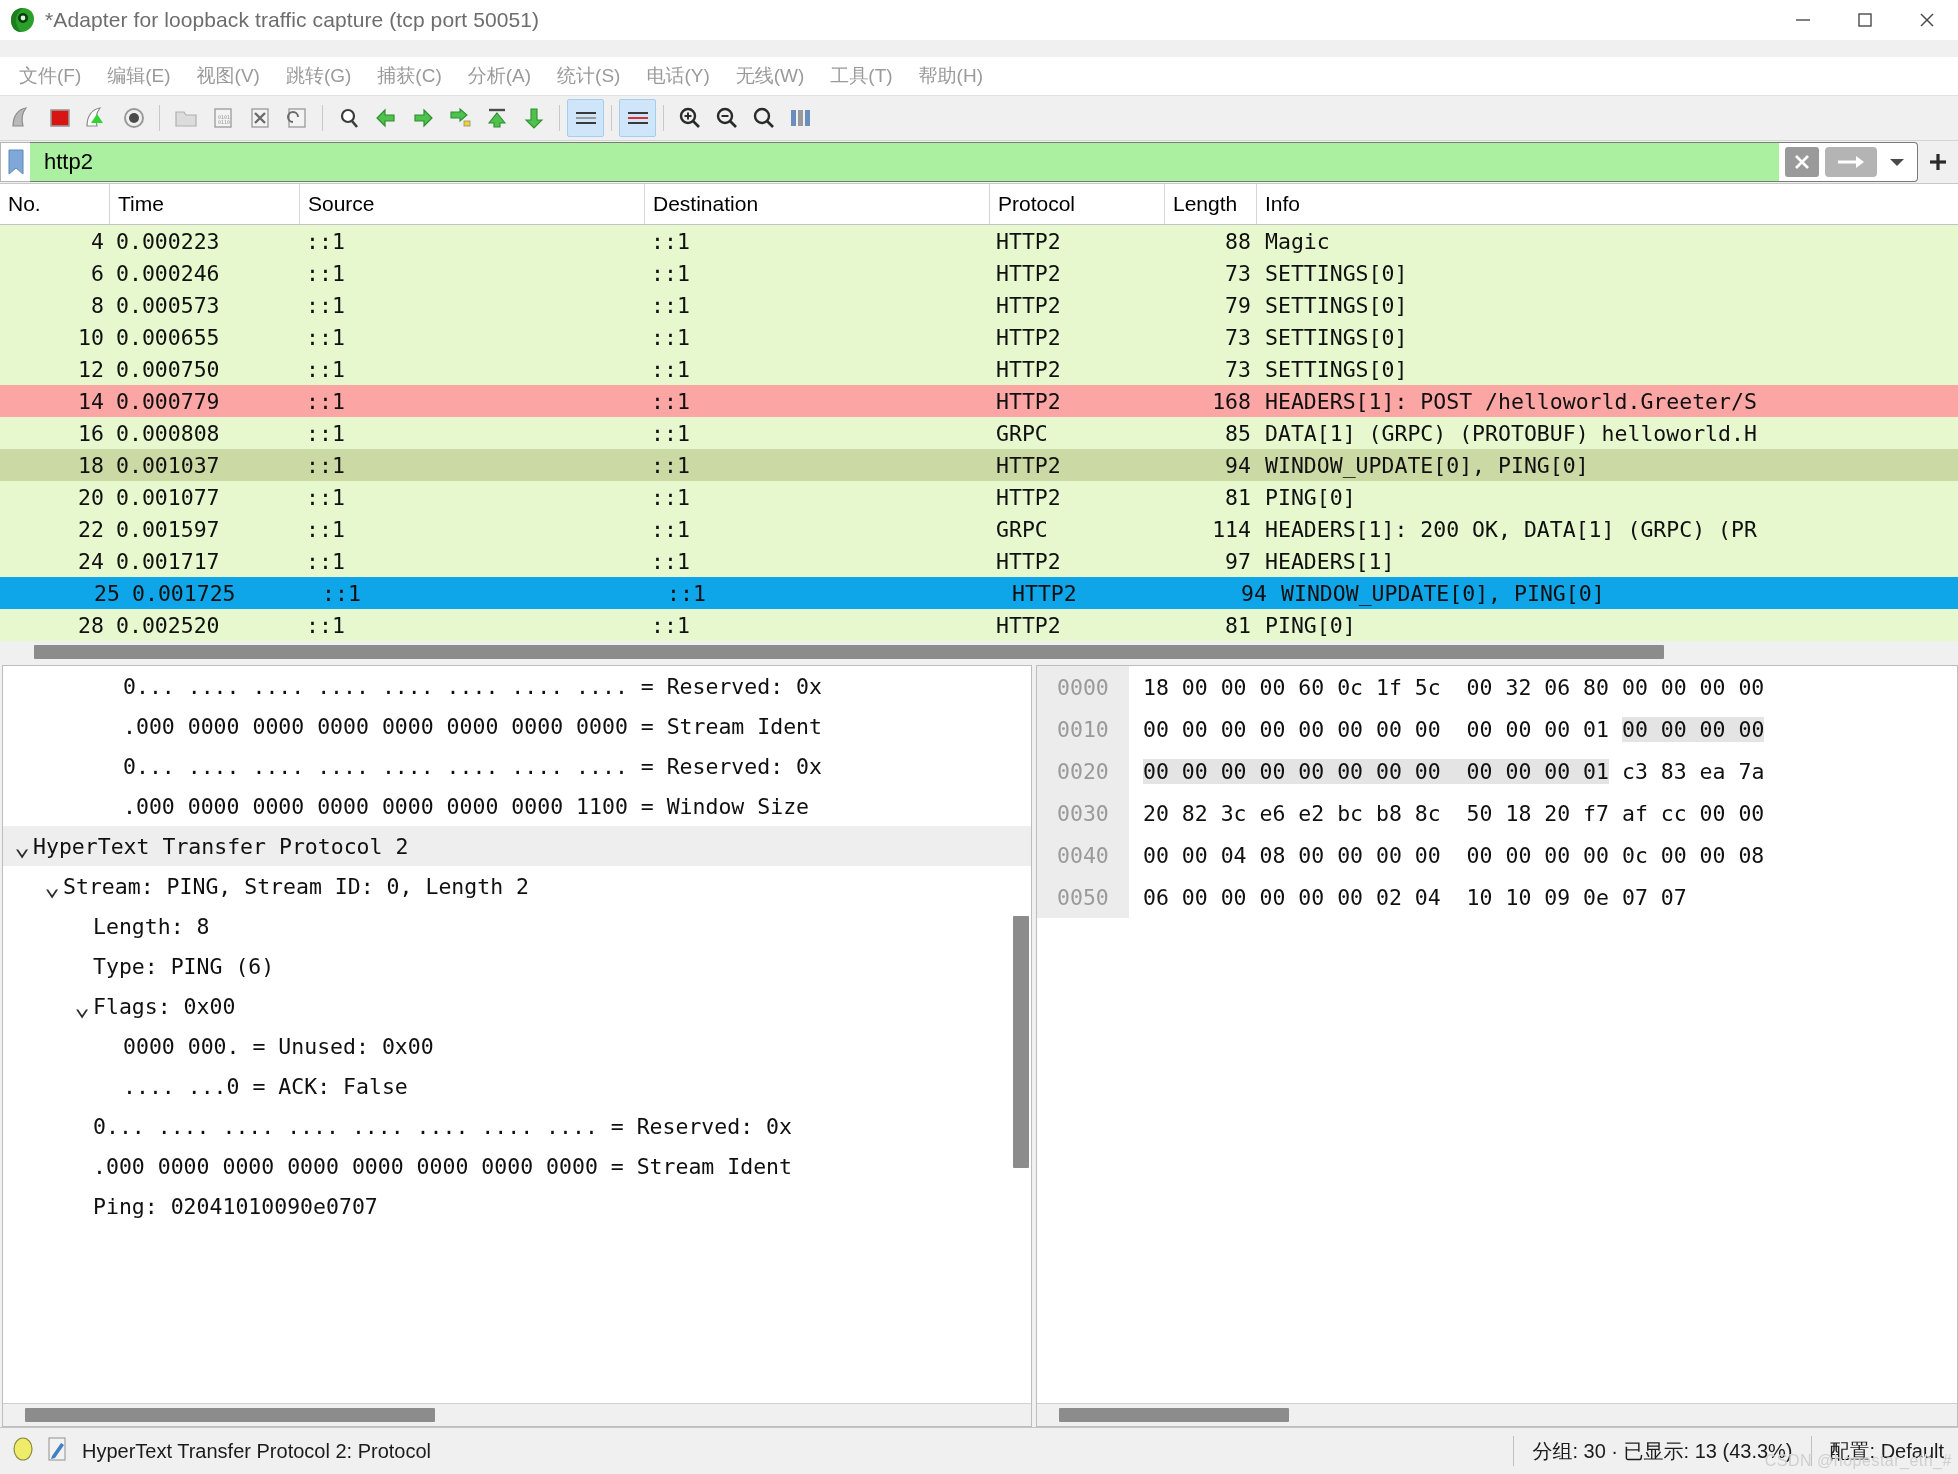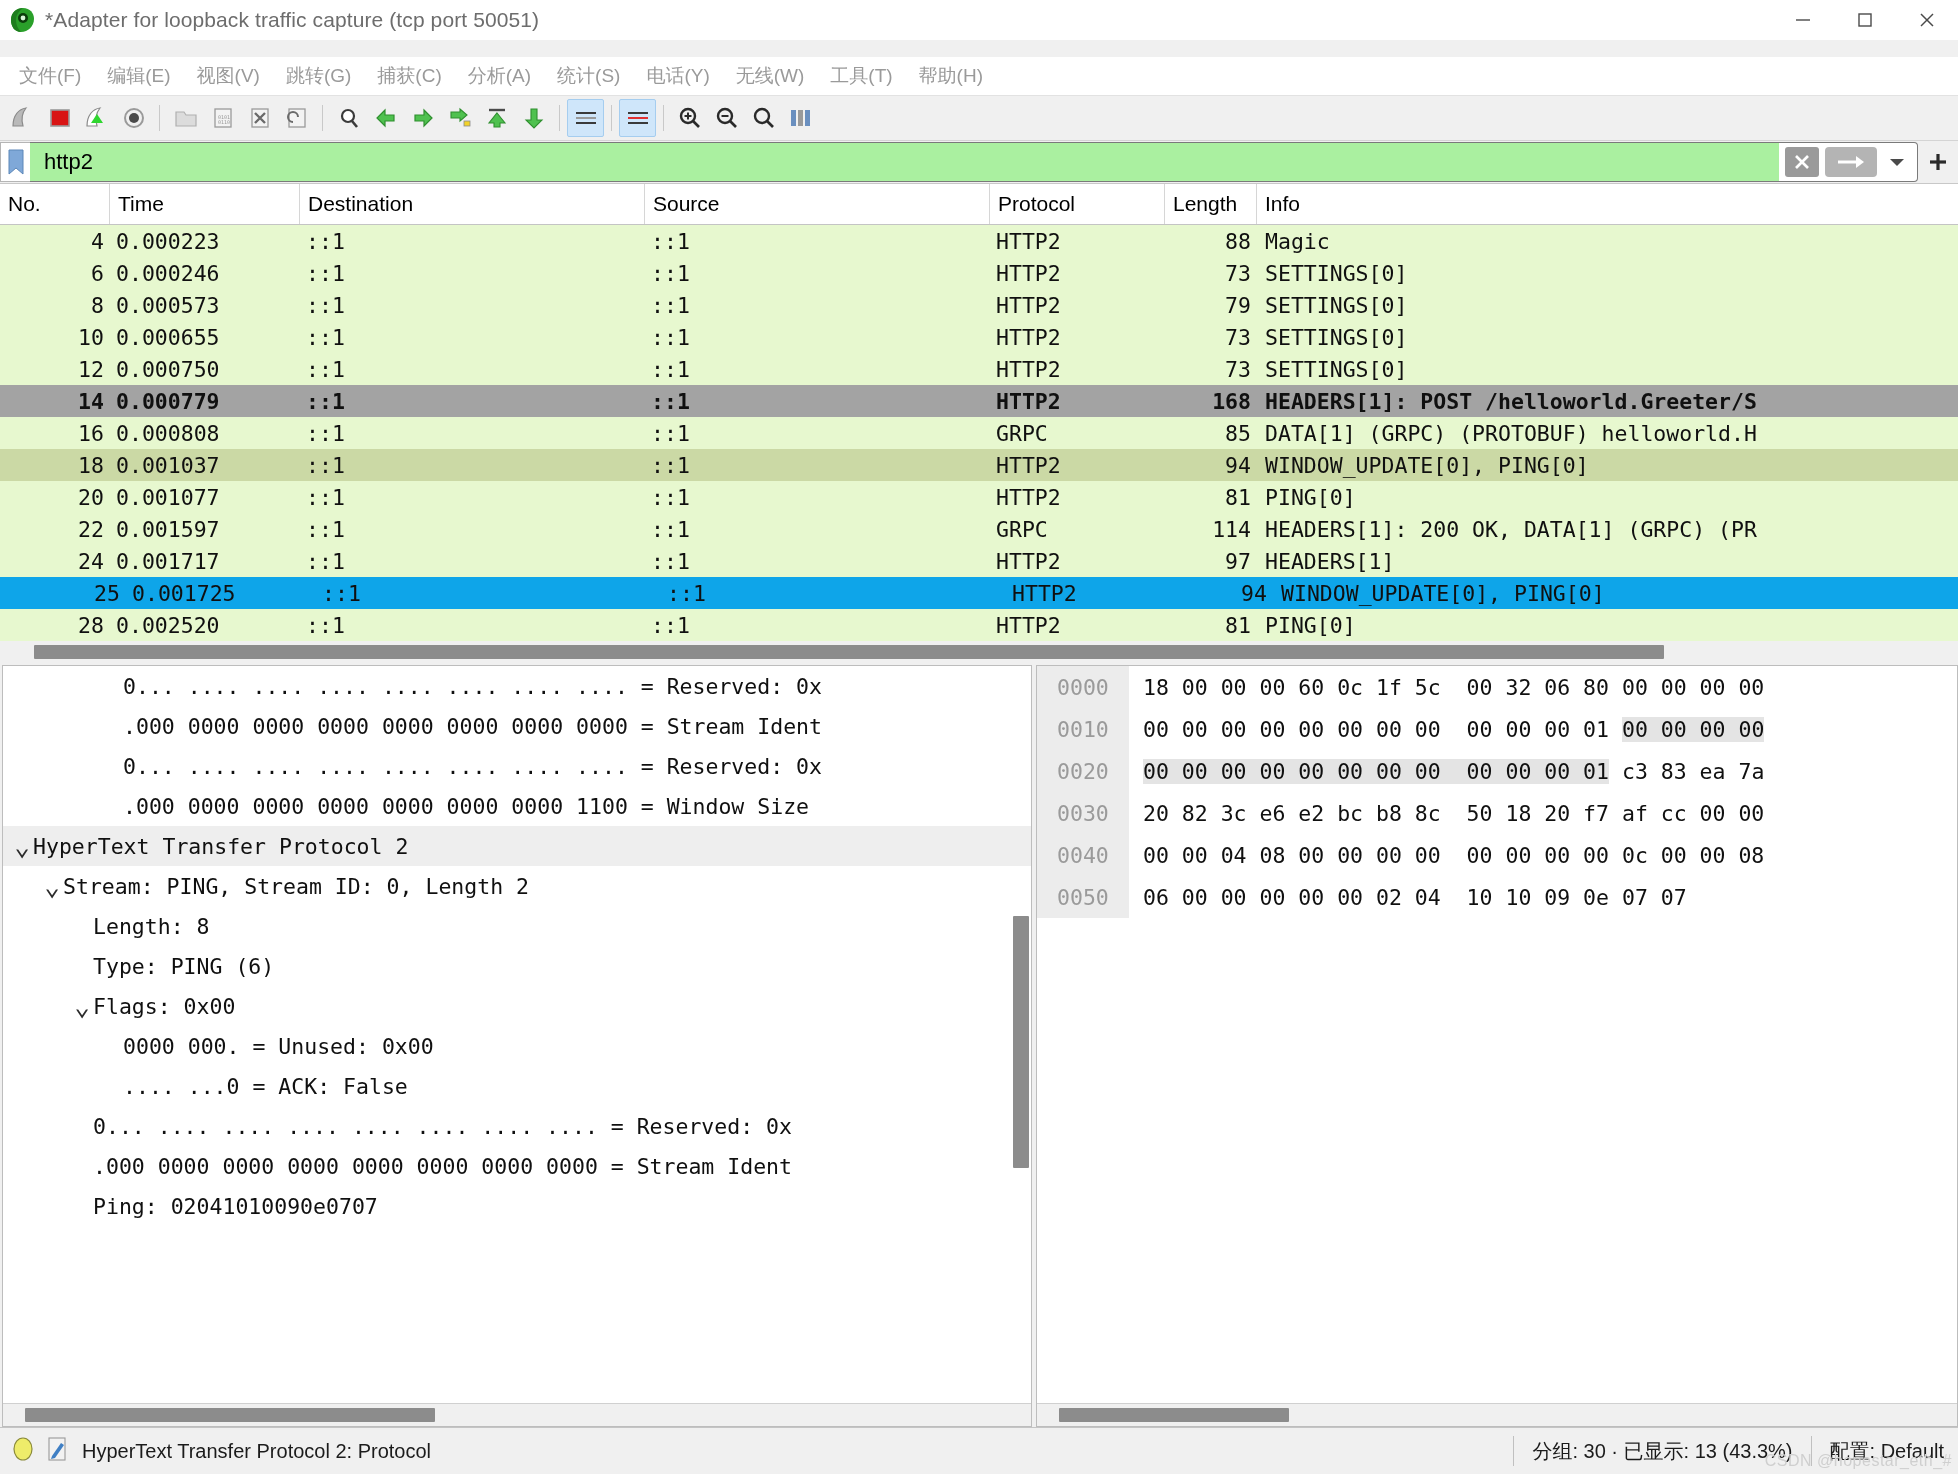--- a/index.html
+++ b/index.html
@@ -297,22 +297,22 @@
           <line x1="12" y1="4" x2="12" y2="20" stroke="#2a2a2a" stroke-width="3.2"></line>
           <line x1="4" y1="12" x2="20" y2="12" stroke="#2a2a2a" stroke-width="3.2"></line>
         </svg>
     </div>
   </div>
 
   <div class="packet-list">
     <div class="plist-head" id="plist-head">
         <div class="hcell" style="width: 110px;">No.</div>
         <div class="hcell" style="width: 190px;">Time</div>
+        <div class="hcell" style="width: 345px;">Source</div>
         <div class="hcell" style="width: 345px;">Destination</div>
-        <div class="hcell" style="width: 345px;">Source</div>
         <div class="hcell" style="width: 175px;">Protocol</div>
         <div class="hcell" style="width: 92px;">Length</div>
         <div class="hcell" style="width: auto; flex: 1 1 auto; border-right: none;">Info</div>
       </div>
     <div class="plist-rows" id="plist-rows">
         <div class="prow" style="background: rgb(231, 248, 207);">
           <div class="c c-no" style="width: 110px; flex: 0 0 110px;">4</div>
           <div class="c c-time" style="width: 190px; flex: 0 0 190px;">0.000223</div>
           <div class="c c-src" style="width: 345px; flex: 0 0 345px;">::1</div>
           <div class="c c-dst" style="width: 345px; flex: 0 0 345px;">::1</div>
@@ -349,21 +349,21 @@
         </div>
         <div class="prow" style="background: rgb(231, 248, 207);">
           <div class="c c-no" style="width: 110px; flex: 0 0 110px;">12</div>
           <div class="c c-time" style="width: 190px; flex: 0 0 190px;">0.000750</div>
           <div class="c c-src" style="width: 345px; flex: 0 0 345px;">::1</div>
           <div class="c c-dst" style="width: 345px; flex: 0 0 345px;">::1</div>
           <div class="c c-proto" style="width: 175px; flex: 0 0 175px;">HTTP2</div>
           <div class="c c-len" style="width: 92px; flex: 0 0 92px;">73</div>
           <div class="c c-info" style="flex: 1 1 auto;">SETTINGS[0]</div>
         </div>
-        <div class="prow" style="background: #a3a3a3; font-weight: bold;">
+        <div class="prow" style="background: #fca5a5;">
           <div class="c c-no" style="width: 110px; flex: 0 0 110px;">14</div>
           <div class="c c-time" style="width: 190px; flex: 0 0 190px;">0.000779</div>
           <div class="c c-src" style="width: 345px; flex: 0 0 345px;">::1</div>
           <div class="c c-dst" style="width: 345px; flex: 0 0 345px;">::1</div>
           <div class="c c-proto" style="width: 175px; flex: 0 0 175px;">HTTP2</div>
           <div class="c c-len" style="width: 92px; flex: 0 0 92px;">168</div>
           <div class="c c-info" style="flex: 1 1 auto;">HEADERS[1]: POST /helloworld.Greeter/S</div>
         </div>
         <div class="prow" style="background: rgb(231, 248, 207);">
           <div class="c c-no" style="width: 110px; flex: 0 0 110px;">16</div>

